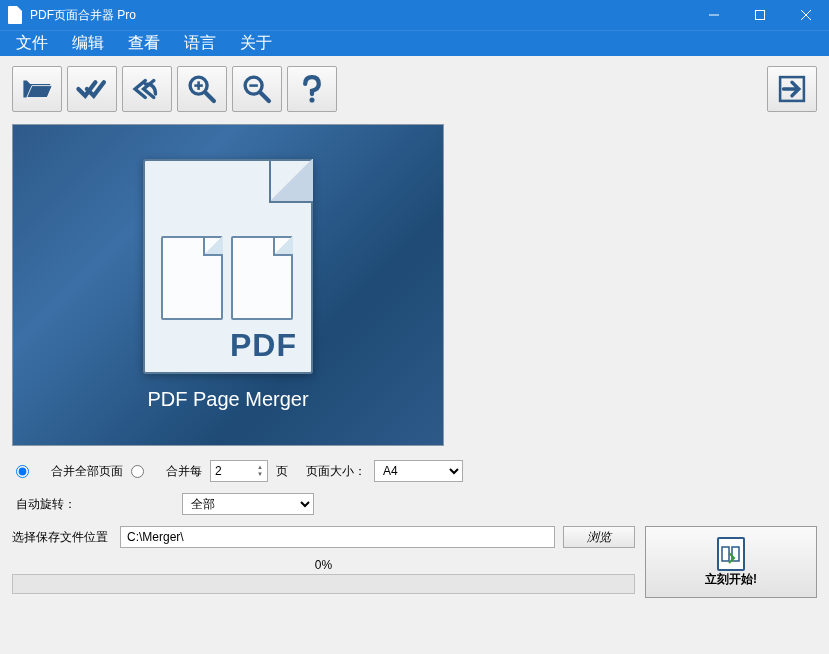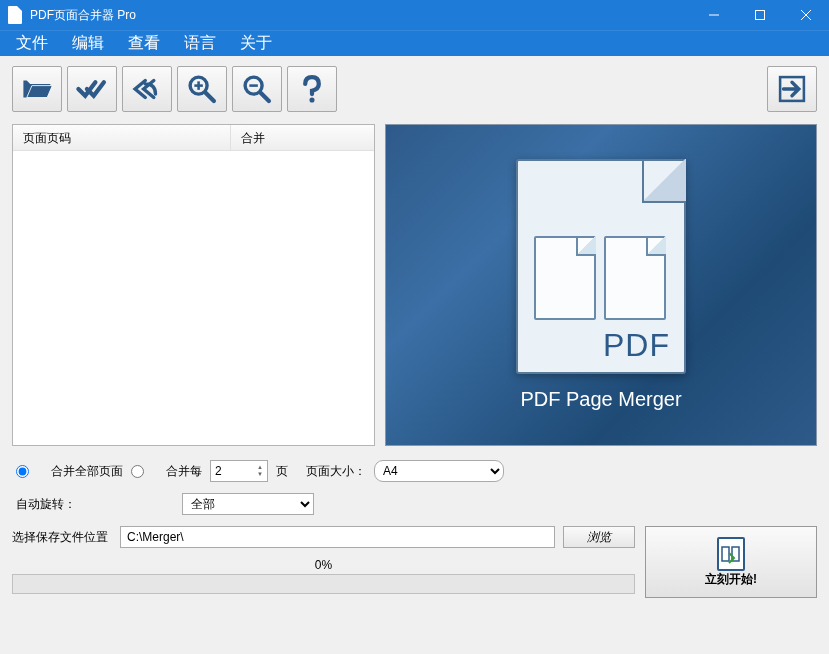--- a/index.html
+++ b/index.html
@@ -31,31 +31,31 @@
 .list-col:first-child { width: 218px; }
 .list-col:last-child { flex: 1; border-right: none; }
 
 .preview { width: 432px; background: linear-gradient(135deg, #2e5a8a 0%, #3b6fa5 30%, #1e4a75 70%, #2e5a8a 100%); border: 1px solid #8898a8; display: flex; flex-direction: column; align-items: center; justify-content: center; }
 .preview-label { color: #fff; font-size: 20px; margin-top: 14px; font-family: "Segoe UI", sans-serif; }
 .pdf-doc { width: 170px; height: 215px; background: #eaf2f8; border: 2px solid #5a7a9a; border-radius: 3px; position: relative; box-shadow: 0 2px 8px rgba(0,0,0,0.3); }
 .pdf-doc::after { content: ""; position: absolute; top: -2px; right: -2px; width: 42px; height: 42px; background: linear-gradient(135deg, transparent 48%, #c5d5e5 50%); border-left: 2px solid #5a7a9a; border-bottom: 2px solid #5a7a9a; }
 .pdf-inner { position: absolute; bottom: 52px; display: flex; gap: 8px; left: 16px; }
 .mini-page { width: 62px; height: 84px; background: #fafcfe; border: 2px solid #6a8aaa; border-radius: 2px; position: relative; }
 .mini-page::after { content: ""; position: absolute; top: -2px; right: -2px; width: 18px; height: 18px; background: linear-gradient(135deg, transparent 48%, #d5e5f0 50%); border-left: 2px solid #6a8aaa; border-bottom: 2px solid #6a8aaa; }
-.pdf-text { position: absolute; bottom: 8px; right: 14px; font-size: 32px; font-weight: normal; color: #2d5a88; font-family: Arial; letter-spacing: 1px; }
+.pdf-text { position: absolute; bottom: 8px; right: 14px; font-size: 32px; font-weight: bold; color: #2d5a88; font-family: Arial; letter-spacing: 1px; }
 
 .opts-row { display: flex; align-items: center; gap: 8px; margin-bottom: 11px; font-size: 12px; padding-left: 4px; }
 .opts-row label { display: flex; align-items: center; gap: 20px; }
 .opts-row input[type=radio] { margin: 0 2px 0 0; }
 .spin { width: 58px; height: 22px; border: 1px solid #aaa; background: #fff; padding: 1px 4px; display: inline-flex; align-items: center; justify-content: space-between; }
 .spin-btns { display: flex; flex-direction: column; }
 .spin-btns span { font-size: 6px; line-height: 7px; color: #666; }
 select { height: 22px; border: 1px solid #aaa; background: #fff; font-size: 12px; padding: 0 4px; }
 .sel-rotate { width: 132px; }
-.sel-size { width: 130px; border-radius: 9px; }
+.sel-size { width: 89px; }
 
 .bottom { display: flex; gap: 10px; align-items: stretch; }
 .bottom-left { flex: 1; }
 .path-row { display: flex; align-items: center; gap: 8px; margin-bottom: 10px; }
 .path-input { flex: 1; height: 22px; border: 1px solid #aaa; background: #fff; padding: 0 6px; font-size: 12px; display: flex; align-items: center; }
 .browse-btn { width: 72px; height: 22px; background: linear-gradient(#fafafa,#e6e6e6); border: 1px solid #a8a8a8; font-size: 12px; cursor: pointer; font-style: italic; }
 .progress-wrap { position: relative; }
 .progress-label { text-align: center; font-size: 12px; margin-bottom: 2px; }
 .progress-bar { height: 20px; background: #e6e6e6; border: 1px solid #c0c0c0; }
 
@@ -143,26 +143,20 @@
     <div class="toolbar-spacer"></div>
     <div class="tbtn">
       <svg viewBox="0 0 40 40">
           <rect x="6" y="6" width="28" height="28" fill="none" stroke="#2d5a88" stroke-width="3"></rect>
           <path d="M10 20 L26 20 M20 12 L28 20 L20 28" fill="none" stroke="#2d5a88" stroke-width="4" stroke-linecap="round"></path>
         </svg>
     </div>
   </div>
 
   <div class="mid">
-    <div class="listbox">
-      <div class="list-header">
-        <div class="list-col">页面页码</div>
-        <div class="list-col">合并</div>
-      </div>
-    </div>
     <div class="preview">
       <div class="pdf-doc">
         <div class="pdf-inner">
           <div class="mini-page"></div>
           <div class="mini-page"></div>
         </div>
         <div class="pdf-text">PDF</div>
       </div>
       <div class="preview-label">PDF Page Merger</div>
     </div>

